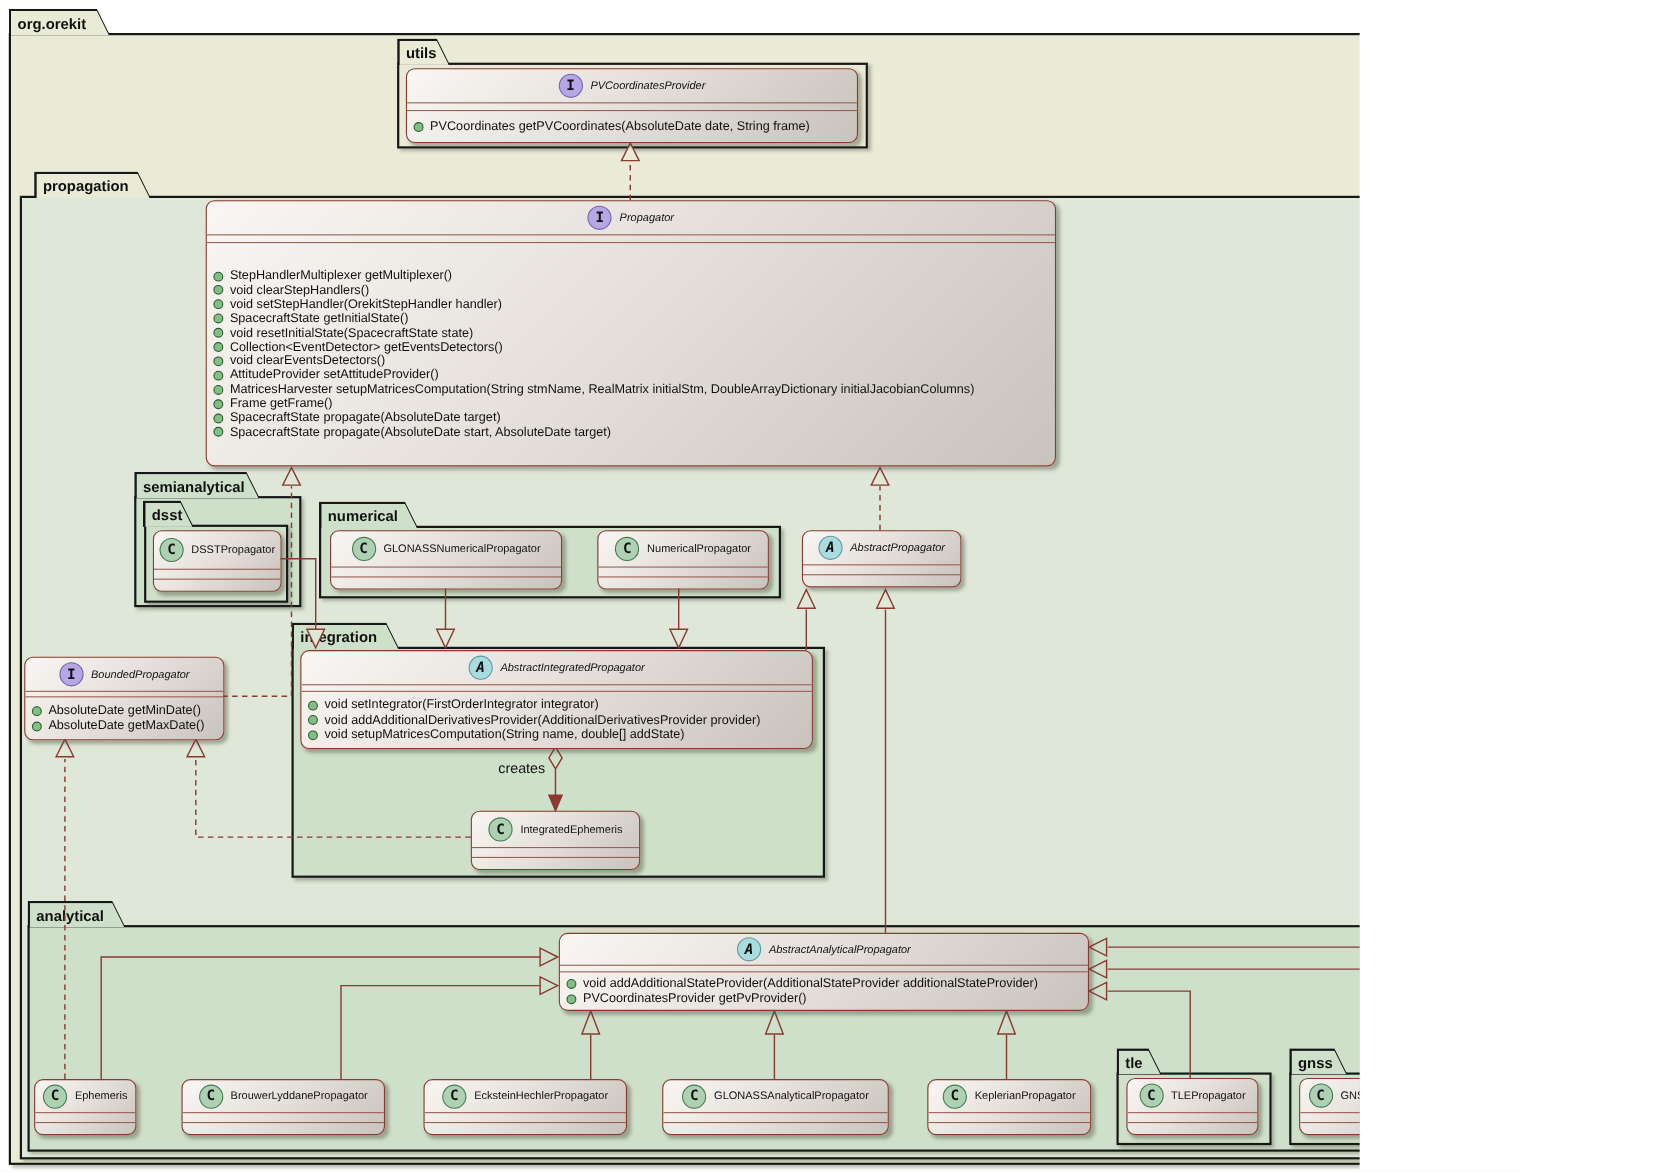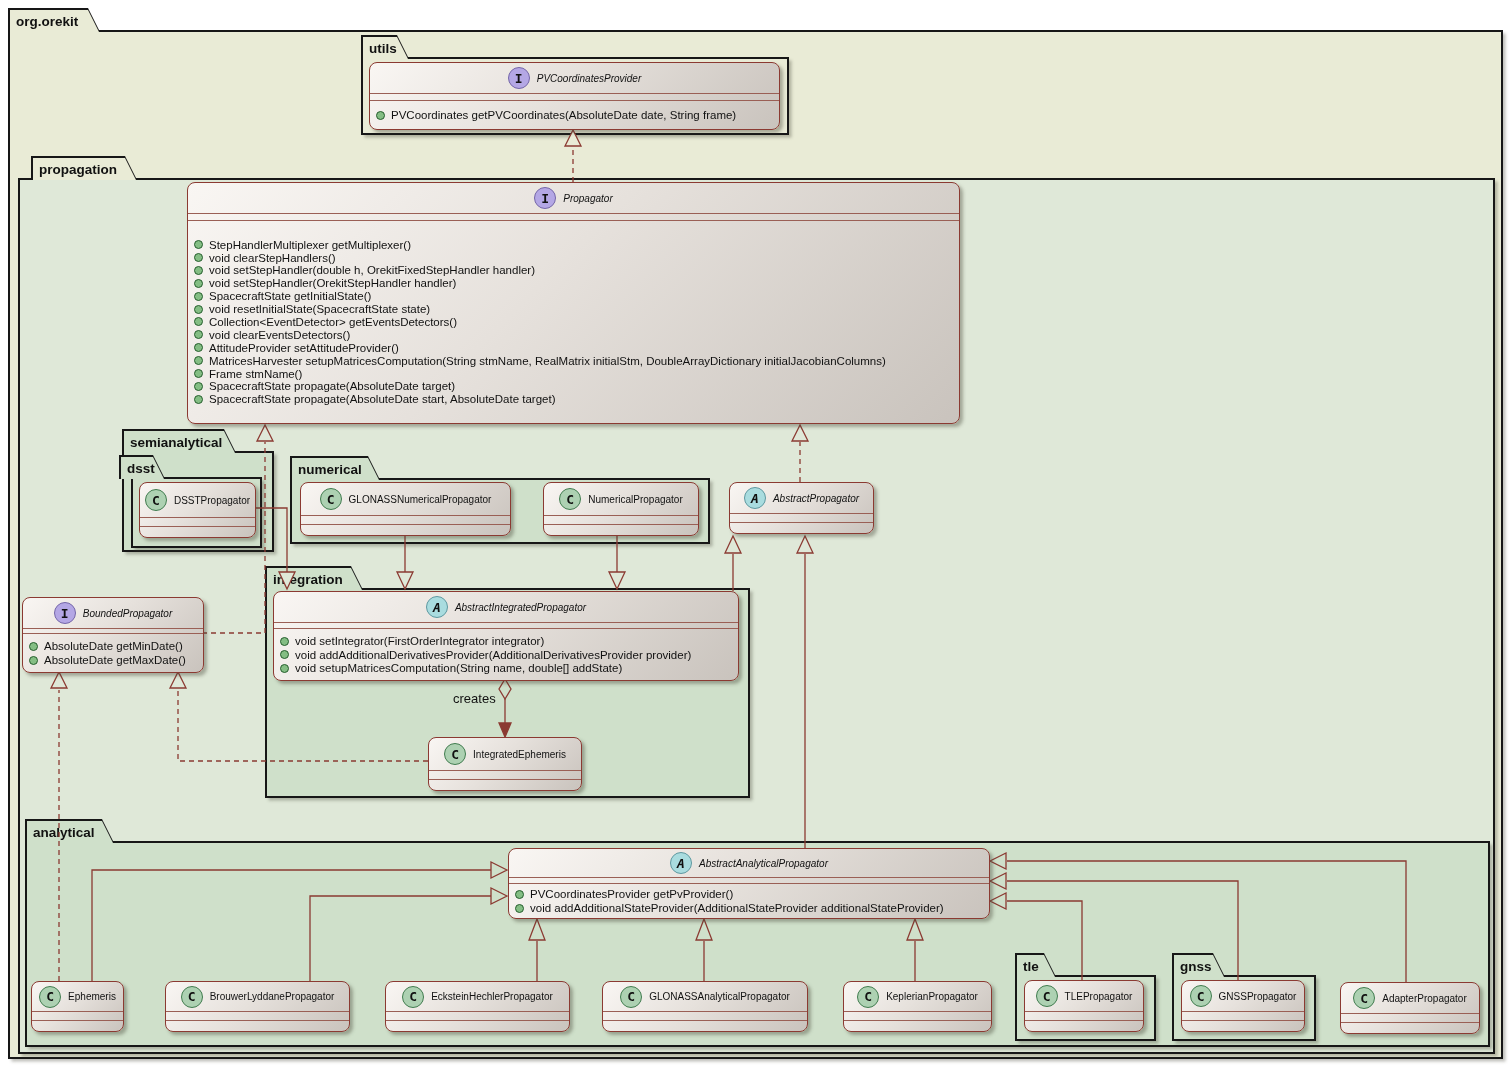--- a/index.html
+++ b/index.html
@@ -1,16 +1,16 @@
 <!DOCTYPE html>
 <html><head>
 <meta charset="utf-8">
 <style>
   html,body{margin:0;padding:0;background:#ffffff;}
-  .stage{position:relative;width:1509px;height:1065px;background:#ffffff;
+  .stage{position:relative;width:1236px;height:1065px;background:#ffffff;
          font-family:"Liberation Sans",sans-serif;color:#111;overflow:hidden;}
 
   
   .pkg{position:absolute;border:2px solid #171717;box-shadow:2.5px 2.5px 3px rgba(70,70,55,.35);}
   .pkg.z1{z-index:1}.pkg.z2{z-index:2}.pkg.z3{z-index:3}.pkg.z4{z-index:4}
   .fill-beige{background:#e9ebd6}
   .fill-prop{background:#dfe8d8}
   .fill-sub{background:#cfe0ca}
   .tab{position:absolute;background:#171717;
        clip-path:polygon(0 0, calc(100% - 12px) 0, 100% 100%, 0 100%);}
@@ -69,21 +69,21 @@
   <div class="tab z2" style="left:18px;top:156px;width:106px;height:24px;margin-left:13px;">
     <div class="tab-in fill-beige">propagation</div>
   </div>
 
   <div class="pkg fill-sub z3" style="left:122px;top:451px;width:148px;height:97px;"></div>
   <div class="tab z3" style="left:122px;top:429px;width:114px;height:24px;">
     <div class="tab-in fill-sub">semianalytical</div>
   </div>
 
   <div class="pkg fill-sub z4" style="left:131px;top:477px;width:127px;height:67px;"></div>
-  <div class="tab z4" style="left:119px;top:455px;width:46px;height:24px;">
+  <div class="tab z4" style="left:130px;top:455px;width:46px;height:24px;">
     <div class="tab-in fill-sub">dsst</div>
   </div>
 
   <div class="pkg fill-sub z3" style="left:290px;top:478px;width:416px;height:62px;"></div>
   <div class="tab z3" style="left:290px;top:456px;width:90px;height:24px;">
     <div class="tab-in fill-sub">numerical</div>
   </div>
 
   <div class="pkg fill-sub z3" style="left:265px;top:588px;width:481px;height:206px;"></div>
   <div class="tab z3" style="left:265px;top:566px;width:98px;height:24px;">
@@ -225,24 +225,20 @@
     <div class="m">
           <span class="dot"></span>
           <span>StepHandlerMultiplexer getMultiplexer()</span>
         </div>
         <div class="m">
           <span class="dot"></span>
           <span>void clearStepHandlers()</span>
         </div>
         <div class="m">
           <span class="dot"></span>
-          <span>void setStepHandler(double h, OrekitFixedStepHandler handler)</span>
-        </div>
-        <div class="m">
-          <span class="dot"></span>
           <span>void setStepHandler(OrekitStepHandler handler)</span>
         </div>
         <div class="m">
           <span class="dot"></span>
           <span>SpacecraftState getInitialState()</span>
         </div>
         <div class="m">
           <span class="dot"></span>
           <span>void resetInitialState(SpacecraftState state)</span>
         </div>
@@ -257,21 +253,21 @@
         <div class="m">
           <span class="dot"></span>
           <span>AttitudeProvider setAttitudeProvider()</span>
         </div>
         <div class="m">
           <span class="dot"></span>
           <span>MatricesHarvester setupMatricesComputation(String stmName, RealMatrix initialStm, DoubleArrayDictionary initialJacobianColumns)</span>
         </div>
         <div class="m">
           <span class="dot"></span>
-          <span>Frame stmName()</span>
+          <span>Frame getFrame()</span>
         </div>
         <div class="m">
           <span class="dot"></span>
           <span>SpacecraftState propagate(AbsoluteDate target)</span>
         </div>
         <div class="m">
           <span class="dot"></span>
           <span>SpacecraftState propagate(AbsoluteDate start, AbsoluteDate target)</span>
         </div>
       </div>
@@ -383,26 +379,26 @@
       <span class="circ ca">A</span>
       <span class="cname it">AbstractAnalyticalPropagator</span>
     </div>
     <div class="sep"></div>
       <div class="attrs" style="flex:0 0 5px"></div>
       <div class="sep"></div>
     <div class="methods" style="--mh:14px">
 
     <div class="m">
           <span class="dot"></span>
+          <span>void addAdditionalStateProvider(AdditionalStateProvider additionalStateProvider)</span>
+        </div>
+        <div class="m">
+          <span class="dot"></span>
           <span>PVCoordinatesProvider getPvProvider()</span>
         </div>
-        <div class="m">
-          <span class="dot"></span>
-          <span>void addAdditionalStateProvider(AdditionalStateProvider additionalStateProvider)</span>
-        </div>
       </div>
   </div>
 
   <div class="cls cls-empty" style="left:31px;top:981px;width:91px;height:49px;">
     <div class="cls-title">
       <span class="circ cc">C</span>
       <span class="cname">Ephemeris</span>
     </div>
     <div class="sep"></div>
       <div class="strip1"></div>

